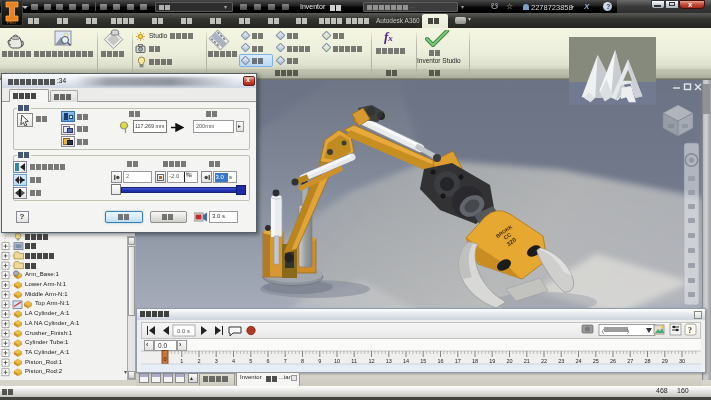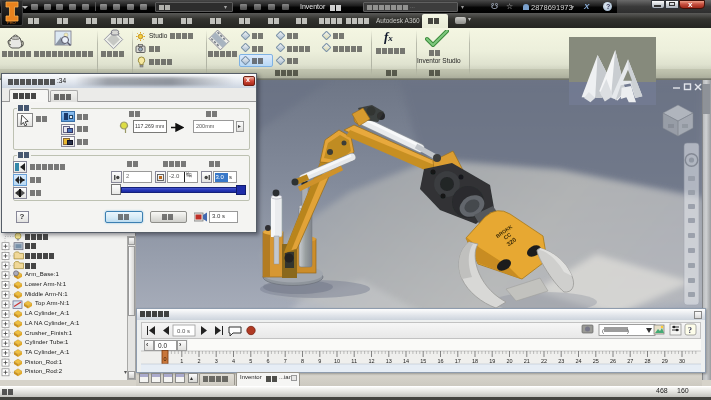--- a/index.html
+++ b/index.html
@@ -38,21 +38,21 @@
 <div class="ab" style="left:282px;top:3.5px;width:7px;height:6px;background:linear-gradient(#bbb,#777);border-radius:1px;opacity:.65"></div>
 <div class="t" style="left:300px;top:3px;font-size:7px;color:#e8e8e8;font-weight:normal;">Inventor</div>
 <div class="zhl" style="left:330px;top:5px;width:11px;height:6px;--c:rgba(230,230,230,.9);"></div>
 <div class="ab" style="left:363px;top:2px;width:95px;height:10px;background:#3d3d3d;border:1px solid #606060;border-radius:1px"></div>
 <div class="zhl" style="left:367px;top:5px;width:41px;height:5px;--c:rgba(160,160,158,.85);"></div>
 <div class="t" style="left:410px;top:3px;font-size:6px;color:#999;font-weight:normal;">...</div>
 <div class="t" style="left:461px;top:3px;font-size:6px;color:#999;font-weight:normal;">▾</div>
 <div class="t" style="left:491px;top:2px;font-size:8px;color:#b8c4d8;font-weight:normal;">☋</div>
 <div class="t" style="left:506px;top:2px;font-size:8px;color:#c8c8c8;font-weight:normal;">☆</div>
 <div class="ab" style="left:523px;top:4px;width:6px;height:6px;background:#7aa0cc;border-radius:3px 3px 0 0"></div>
-<div class="t" style="left:531px;top:3px;font-size:7.5px;color:#d5d5d5;font-weight:normal;">2878691973</div>
+<div class="t" style="left:531px;top:3px;font-size:7.5px;color:#d5d5d5;font-weight:normal;">2278723858</div>
 <div class="t" style="left:571px;top:3px;font-size:6px;color:#999;font-weight:normal;">▾</div>
 <div class="t" style="left:584px;top:2px;font-size:8px;color:#8cb0dc;font-weight:bold;font-style:italic">X</div>
 <div class="ab" style="left:603px;top:2px;width:9px;height:9px;background:radial-gradient(circle at 40% 35%,#e8f0f8,#90a8c0);border-radius:50%"></div>
 <div class="t" style="left:606px;top:3px;font-size:7px;color:#335;font-weight:bold;">?</div>
 <div class="ab" style="left:651px;top:0px;width:14px;height:9px;background:linear-gradient(#fdfdfd,#cfd4da 50%,#aab2bc);border:1px solid #30343a;border-radius:0 0 3px 3px"></div>
 <div class="ab" style="left:654px;top:5px;width:7px;height:2px;background:#333"></div>
 <div class="ab" style="left:665px;top:0px;width:14px;height:9px;background:linear-gradient(#fdfdfd,#cfd4da 50%,#aab2bc);border:1px solid #30343a"></div>
 <div class="ab" style="left:669px;top:2px;width:6px;height:4px;background:transparent;border:1px solid #333"></div>
 <div class="ab" style="left:679px;top:0px;width:26px;height:9px;background:linear-gradient(#f0a088,#c85040 45%,#a02818);border:1px solid #401008;border-radius:0 0 4px 4px"></div>
 <div class="t" style="left:688px;top:0px;font-size:8px;color:#fff;font-weight:bold;">x</div>
@@ -154,21 +154,21 @@
 <div class="ab" style="left:277px;top:31.5px;width:7px;height:7px;background:linear-gradient(135deg,#f2f4f6,#a8bcd0);border:1px solid #7890a8;border-radius:1px;transform:rotate(45deg);transform-origin:center"></div>
 <div class="zh" style="left:287px;top:33.0px;width:11px;height:6px;"></div>
 <div class="ab" style="left:277px;top:44px;width:7px;height:7px;background:linear-gradient(135deg,#f2f4f6,#a8bcd0);border:1px solid #7890a8;border-radius:1px;transform:rotate(45deg);transform-origin:center"></div>
 <div class="zh" style="left:287px;top:45.5px;width:23px;height:6px;"></div>
 <div class="ab" style="left:277px;top:56.5px;width:7px;height:7px;background:linear-gradient(135deg,#f2f4f6,#a8bcd0);border:1px solid #7890a8;border-radius:1px;transform:rotate(45deg);transform-origin:center"></div>
 <div class="zh" style="left:287px;top:58.0px;width:11px;height:6px;"></div>
 <div class="ab" style="left:323px;top:31.5px;width:7px;height:7px;background:linear-gradient(135deg,#f2f4f6,#d8d8a8);border:1px solid #7890a8;border-radius:1px;transform:rotate(45deg);transform-origin:center"></div>
 <div class="zh" style="left:333px;top:33.0px;width:11px;height:6px;"></div>
 <div class="ab" style="left:323px;top:44px;width:7px;height:7px;background:linear-gradient(135deg,#f2f4f6,#d8d8a8);border:1px solid #7890a8;border-radius:1px;transform:rotate(45deg);transform-origin:center"></div>
 <div class="zh" style="left:333px;top:45.5px;width:29px;height:6px;"></div>
-<div class="t" style="left:384px;top:29px;font-size:13px;color:#0f172a;font-weight:normal;"><i style="font-family:'Liberation Serif',serif;font-weight:bold">f<span style="font-size:9px">x</span></i></div>
+<div class="t" style="left:384px;top:29px;font-size:13px;color:#4c1d95;font-weight:normal;"><i style="font-family:'Liberation Serif',serif;font-weight:bold">f<span style="font-size:9px">x</span></i></div>
 <div class="zh" style="left:376px;top:48px;width:29px;height:6px;"></div>
 <svg class="ab" style="left:425px;top:30px" width="24" height="18" viewBox="0 0 24 18">
       <path d="M2 9 L8 15 L22 1" fill="none" stroke="#3a8a3a" stroke-width="4" stroke-linecap="round" stroke-linejoin="round"></path>
       <path d="M2 9 L8 15 L22 1" fill="none" stroke="#7ec87e" stroke-width="2" stroke-linecap="round" stroke-linejoin="round"></path>
     </svg>
 <div class="zh" style="left:429px;top:50px;width:11px;height:6px;"></div>
 <div class="t" style="left:417px;top:57px;font-size:6.5px;color:#222;font-weight:normal;">Inventor Studio</div>
 <div class="zh" style="left:275px;top:70px;width:23px;height:5.5px;--c:rgba(70,72,60,.85);"></div>
 <div class="zh" style="left:386px;top:70px;width:11px;height:5.5px;--c:rgba(70,72,60,.85);"></div>
 <div class="zh" style="left:429px;top:70px;width:11px;height:5.5px;--c:rgba(70,72,60,.85);"></div>

